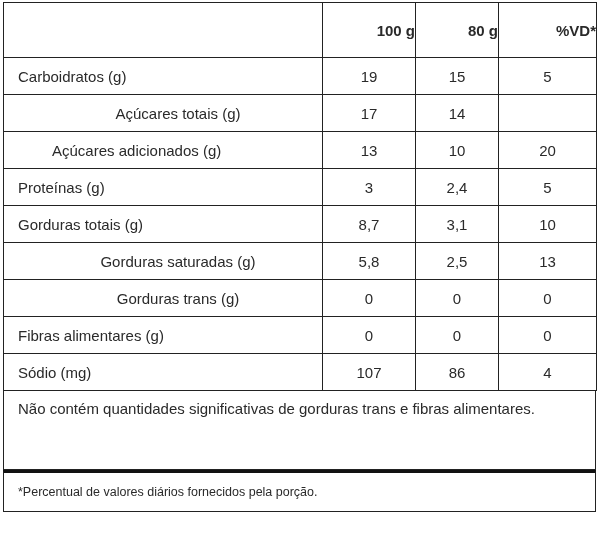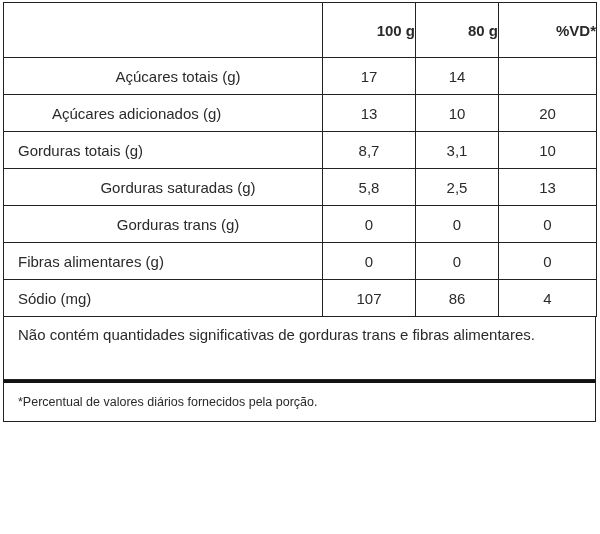--- a/index.html
+++ b/index.html
@@ -10,21 +10,21 @@
     td, th { border: 1.5px solid #222; font-size: 15px; padding: 0; height: 36px; }
     th { height: 54px; font-weight: bold; text-align: right; color: #2a2a2a; }
     td.label { padding-left: 14px; text-align: left; }
     td.label.ind1 { padding-left: 30px; text-align: center; }
     td.label.ind2 { padding-left: 48px; }
     td.num { text-align: center; }
     col.c0 { width: 319px; }
     col.c1 { width: 93px; }
     col.c2 { width: 83px; }
     col.c3 { width: 98px; }
-    .note { border: 1.5px solid #222; border-top: none; padding: 6px 14px 8px 14px;
+    .note { border: 1.5px solid #222; border-top: none; padding: 6px 14px 24px 14px;
       font-size: 15px; line-height: 23px; height: 48px; }
     .footnote { border: 1.5px solid #222; border-top: 3px solid #111; padding: 0 14px;
       font-size: 12.5px; height: 38px; line-height: 38px; }
   </style>
 </head>
 <body>
 
 <div class="wrap">
   <table>
     <colgroup>
@@ -36,30 +36,42 @@
     <thead>
       <tr>
         <th></th>
         <th>100 g</th>
         <th>80 g</th>
         <th>%VD*</th>
       </tr>
     </thead>
     <tbody id="rows">
         <tr>
+          <td class="label">Carboidratos (g)</td>
+          <td class="num">19</td>
+          <td class="num">15</td>
+          <td class="num">5</td>
+        </tr>
+        <tr>
           <td class="label ind1">Açúcares totais (g)</td>
           <td class="num">17</td>
           <td class="num">14</td>
           <td class="num"></td>
         </tr>
         <tr>
           <td class="label ind2">Açúcares adicionados (g)</td>
           <td class="num">13</td>
           <td class="num">10</td>
           <td class="num">20</td>
+        </tr>
+        <tr>
+          <td class="label">Proteínas (g)</td>
+          <td class="num">3</td>
+          <td class="num">2,4</td>
+          <td class="num">5</td>
         </tr>
         <tr>
           <td class="label">Gorduras totais (g)</td>
           <td class="num">8,7</td>
           <td class="num">3,1</td>
           <td class="num">10</td>
         </tr>
         <tr>
           <td class="label ind1">Gorduras saturadas (g)</td>
           <td class="num">5,8</td>

